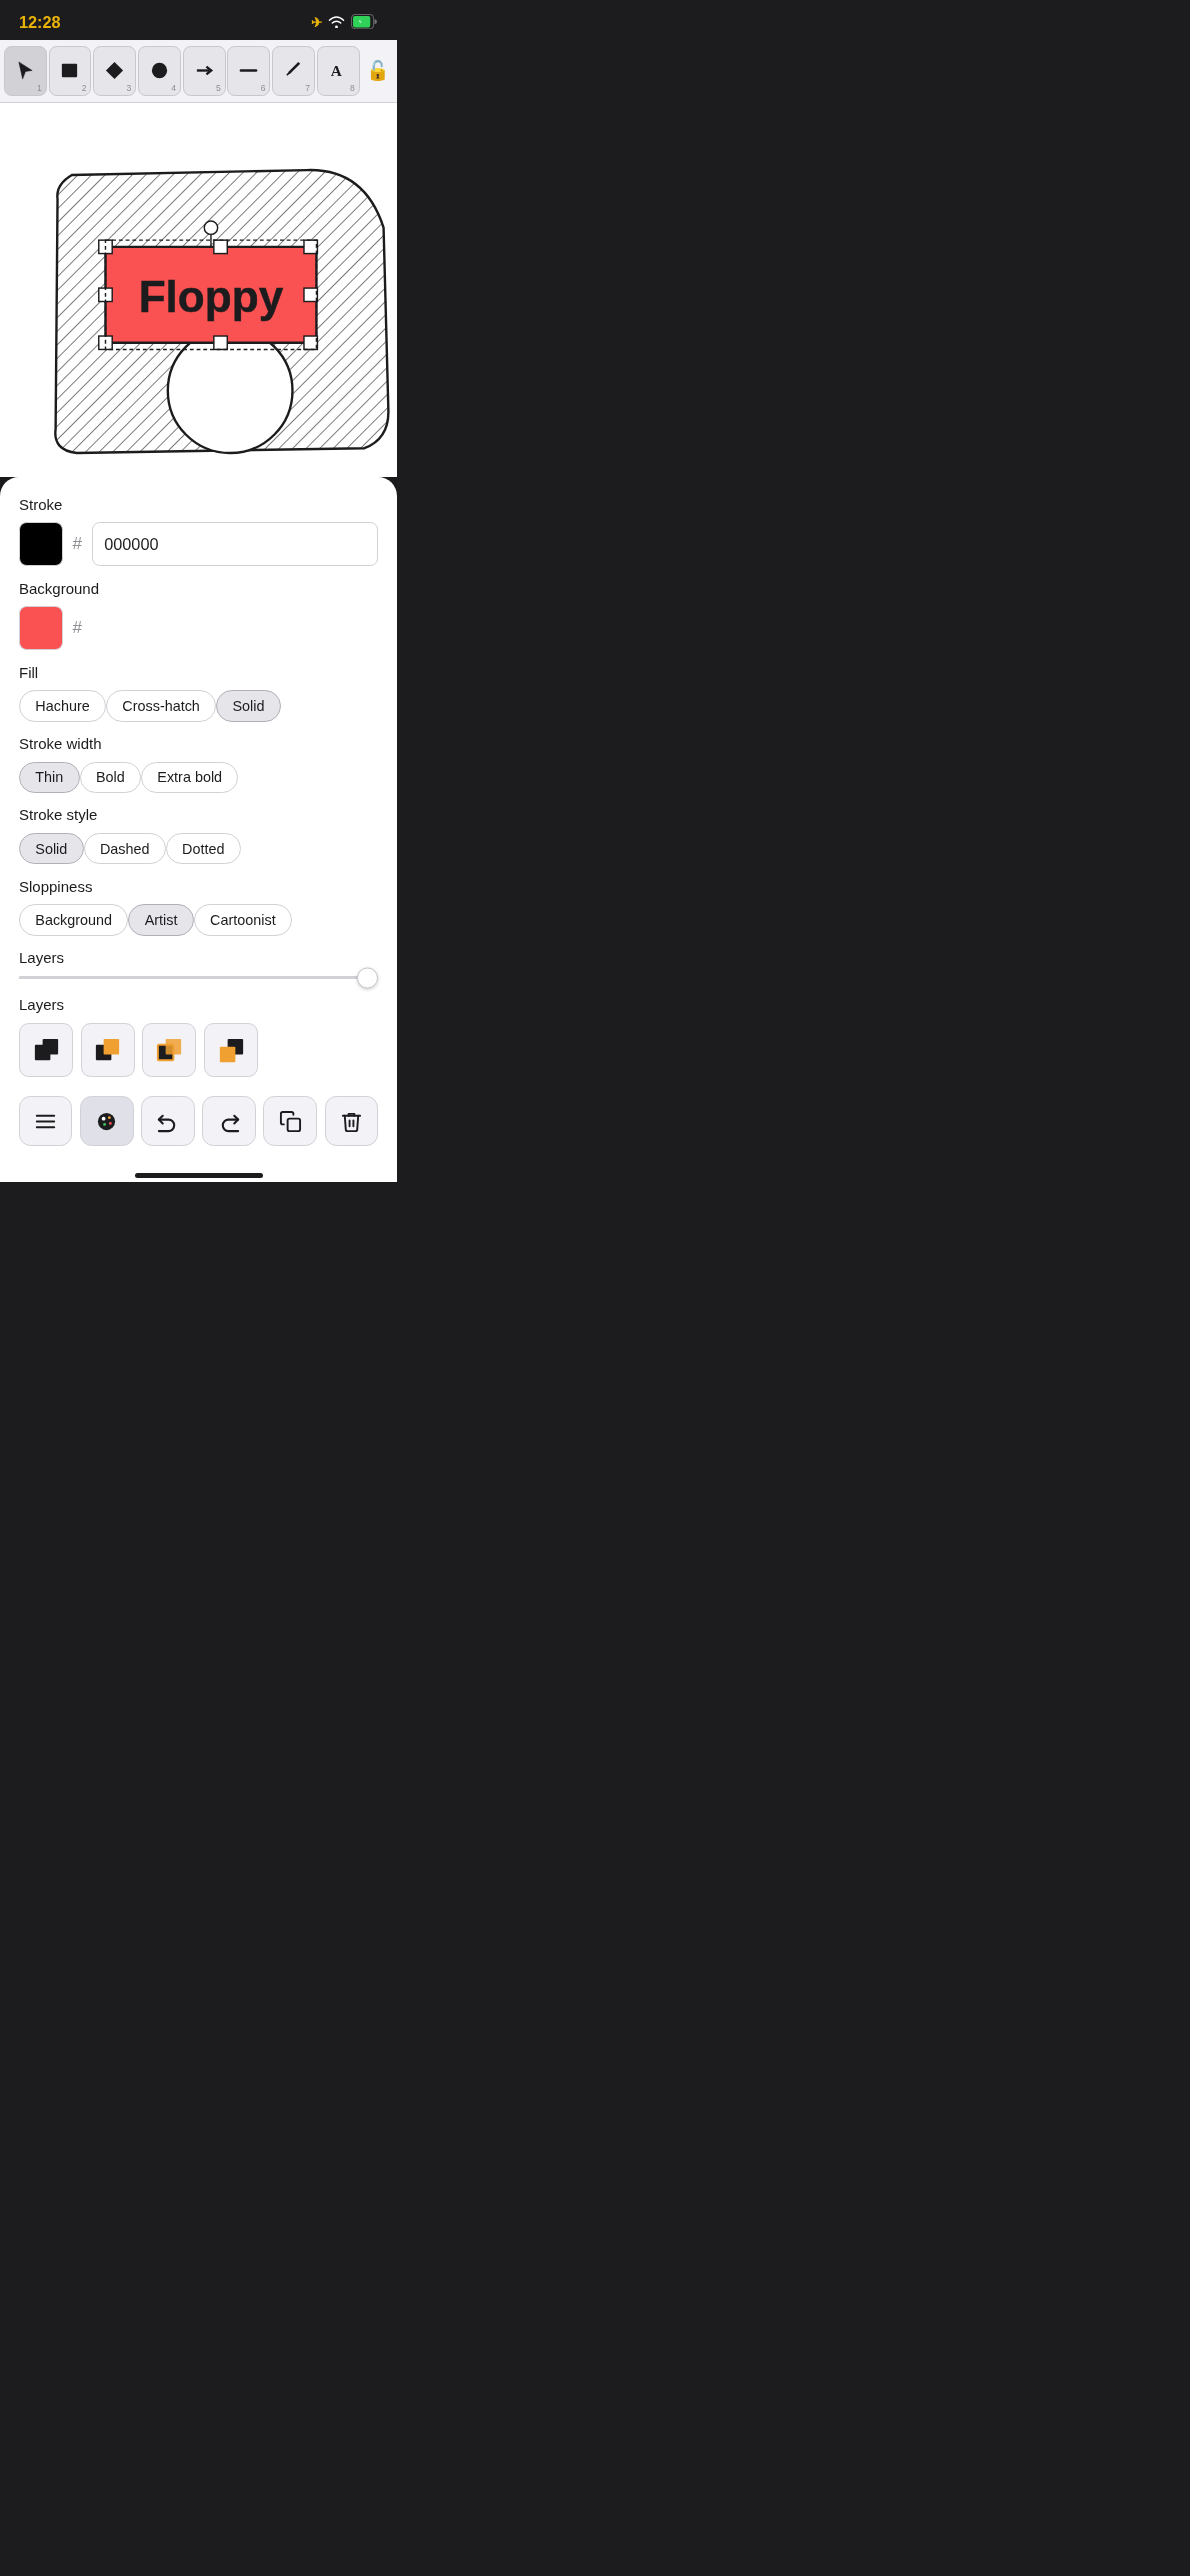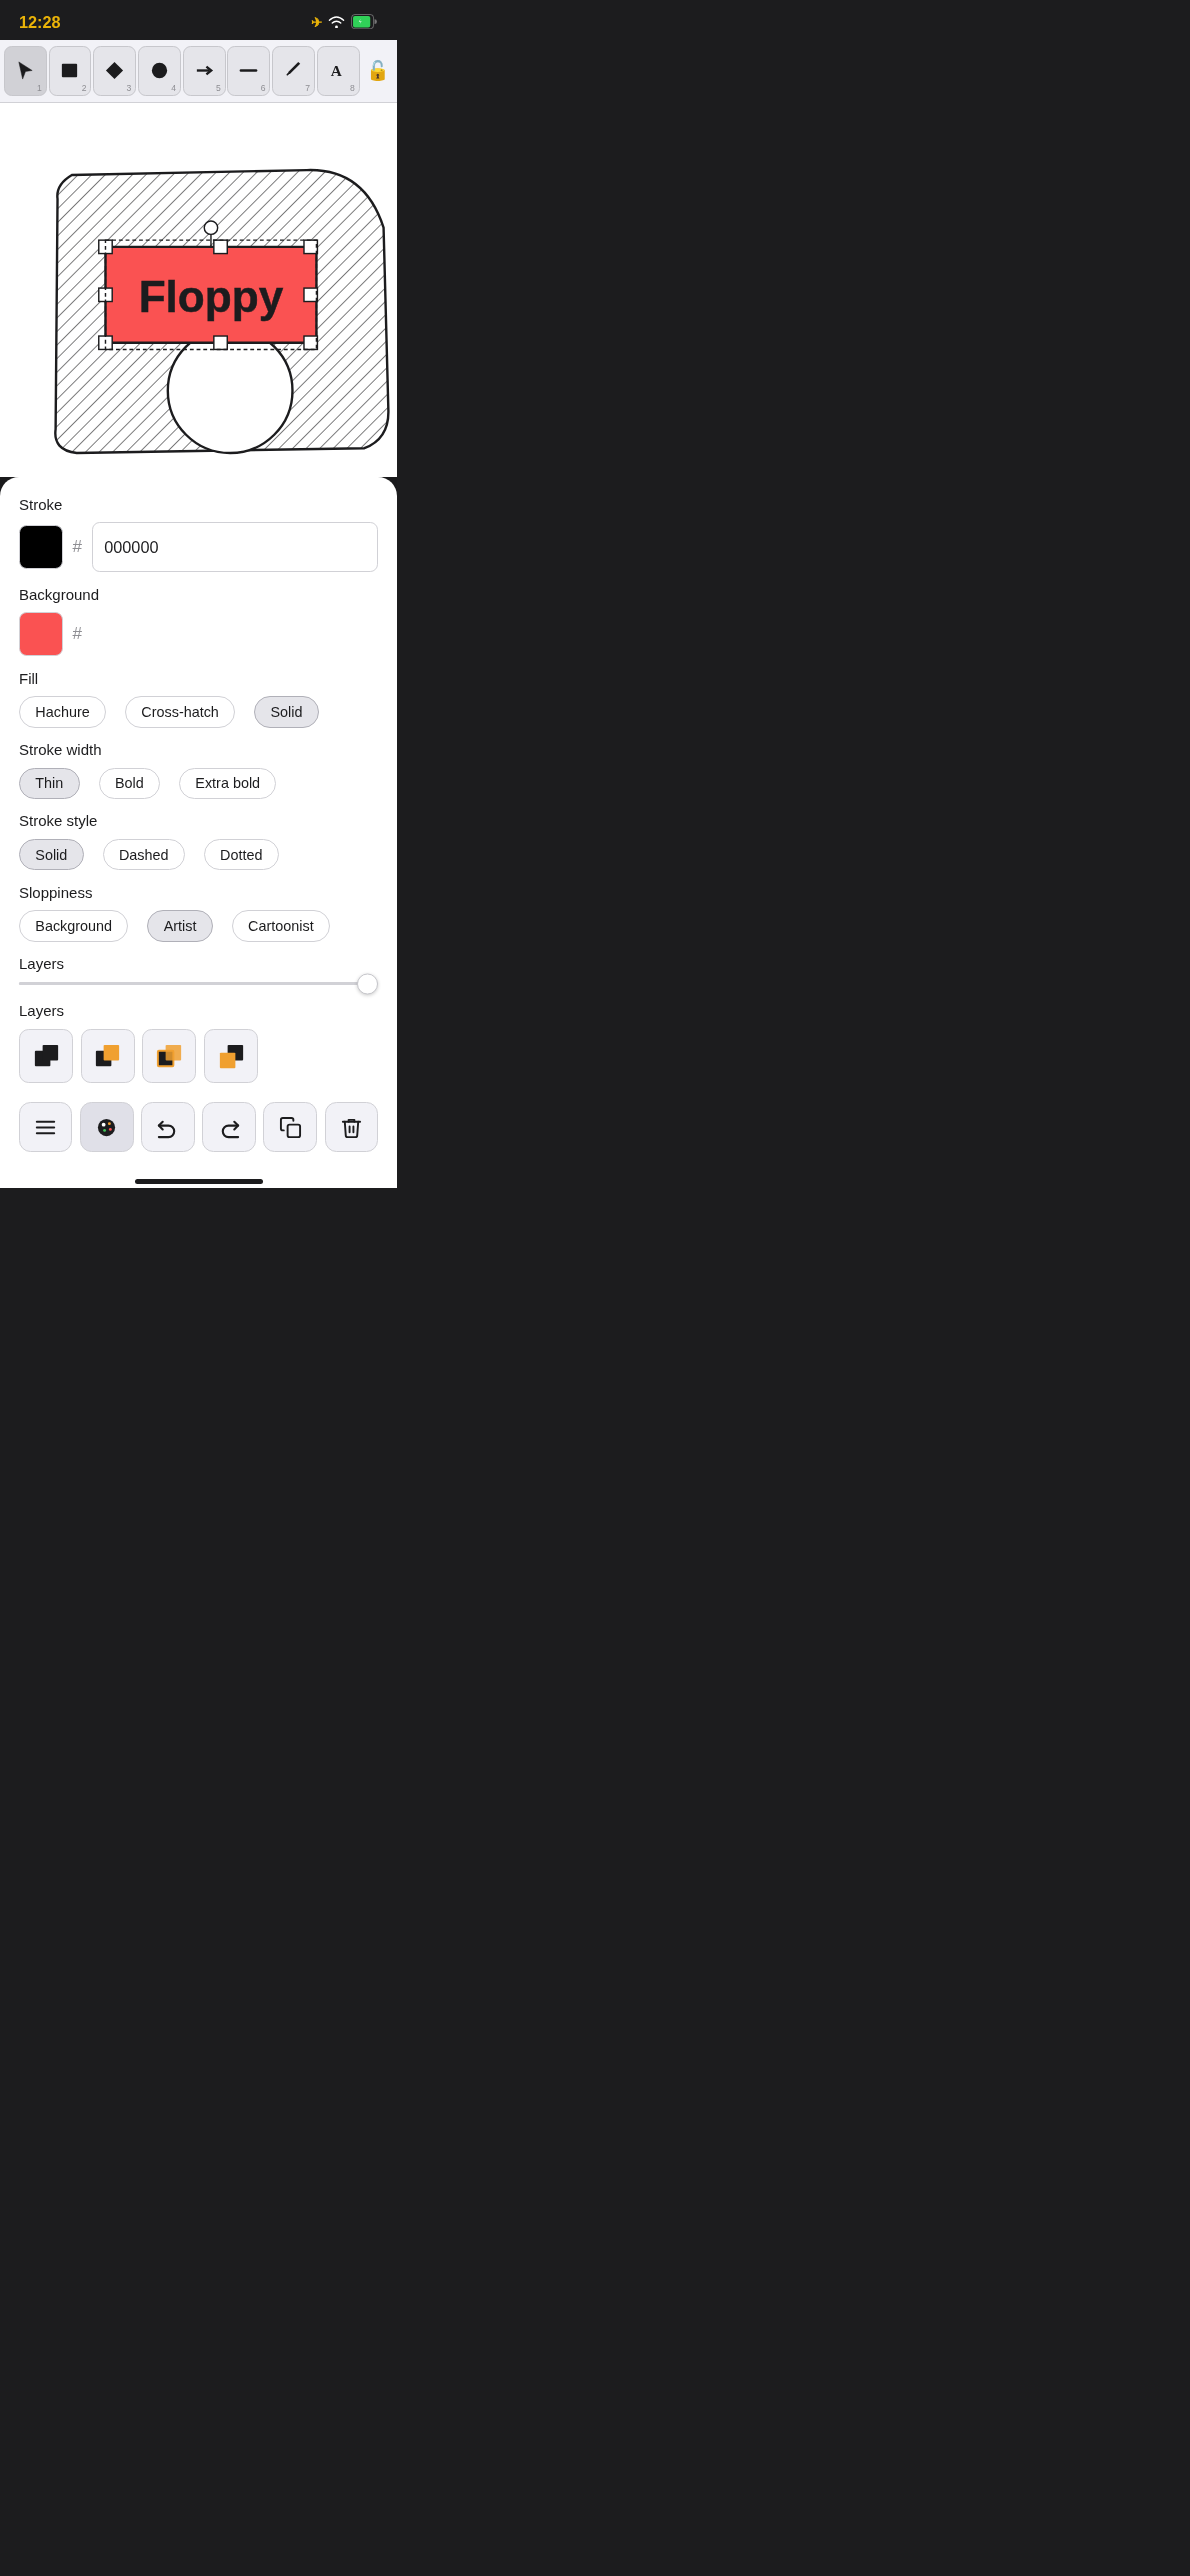--- a/index.html
+++ b/index.html
@@ -114,35 +114,35 @@
       border: 1px solid #d1d1d6;
       cursor: pointer;
     }
     .hash-symbol {
       font-size: 17px;
       color: #8e8e93;
       font-weight: 400;
     }
     .color-input {
       flex: 1;
-      height: 50px;
+      height: 44px;
       border: 1.4px solid #d1d1d6;
       border-radius: 7.7px;
       padding: 0 11.5px;
       font-size: 16.3px;
       color: #1c1c1e;
       background: white;
       outline: none;
     }
 
     
     .chip-group {
       display: flex;
       flex-wrap: wrap;
-      gap: 19px;
+      gap: 0;
       margin-bottom: 13.4px;
     }
     .chip {
       padding: 6.7px 15.3px;
       border-radius: 19px;
       border: 1.4px solid #d1d1d6;
       background: white;
       font-size: 14.4px;
       color: #1c1c1e;
       cursor: pointer;

